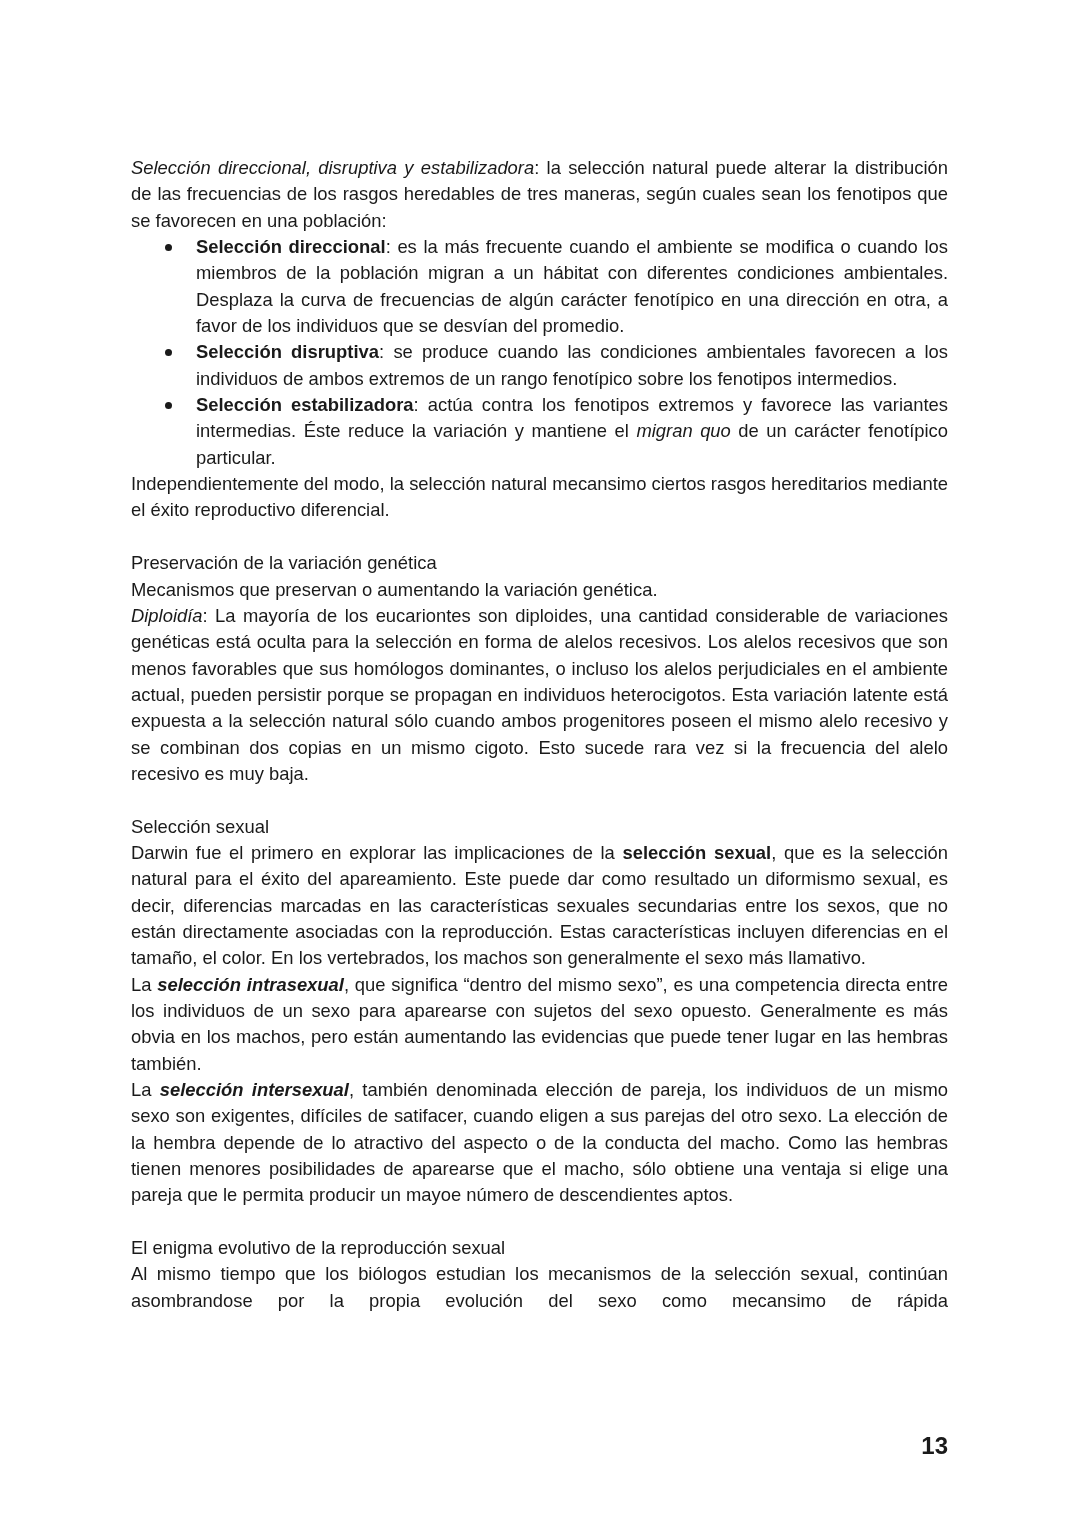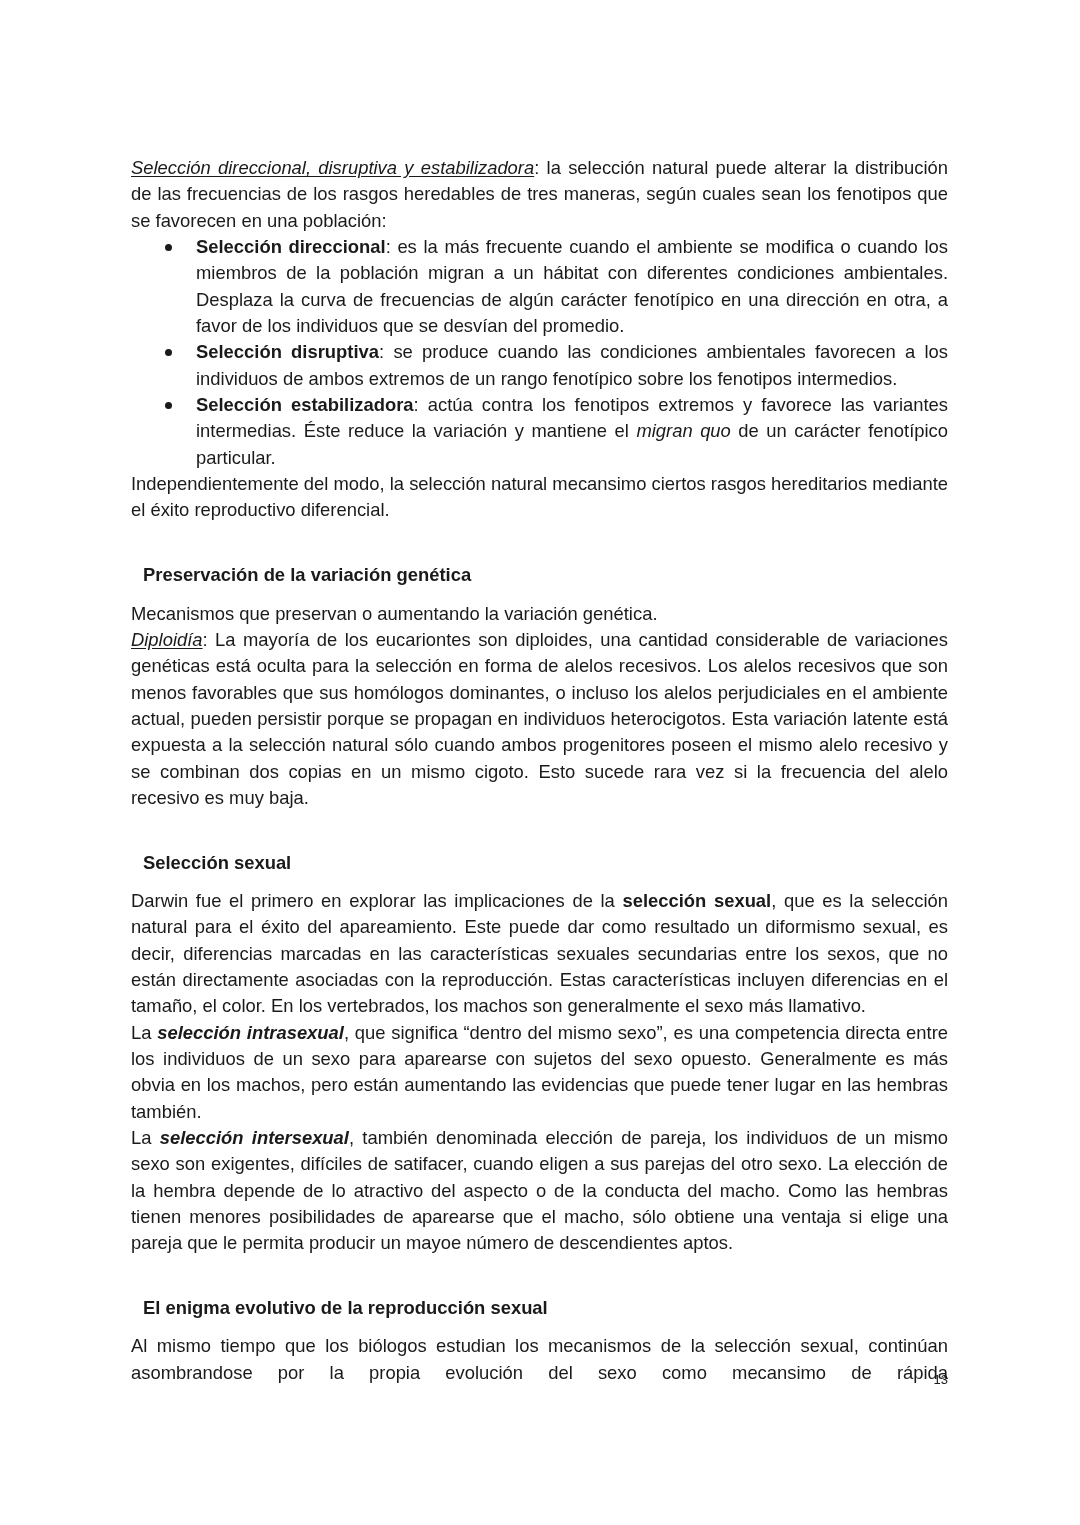--- a/index.html
+++ b/index.html
@@ -23,21 +23,20 @@
       font-size: 18.4px;
       line-height: 26.35px;
     }
     p {
       margin: 0;
       text-align: justify;
       text-align-last: left;
     }
     .u-it {
       font-style: italic;
-      text-decoration: underline;
       text-underline-offset: 2px;
     }
     .b { font-weight: bold; }
     .it { font-style: italic; }
     .bi { font-weight: bold; font-style: italic; }
     ul.bullets {
       list-style: none;
       margin: 0;
       padding: 0 0 0 65px;
     }
@@ -49,32 +48,33 @@
     ul.bullets li .dot {
       position: absolute;
       left: -31px;
       top: 10px;
       width: 7px;
       height: 7px;
       border-radius: 50%;
       background: #1a1a1a;
     }
     .heading {
-      font-weight: bold;
-      margin: 12px;
+      font-weight: normal;
+      margin: 0;
     }
     .gap {
       height: 26.35px;
     }
     .page-number {
       position: absolute;
       right: 132px;
-      top: 1372px;
-      font-size: 13px;
+      top: 1432px;
+      font-size: 24px;
       font-family: "Liberation Sans", "DejaVu Sans", sans-serif;
+      font-weight: bold;
     }
   </style>
 </head>
 <body>
 
 <div class="page">
 
   <p><span class="u-it">Selección direccional, disruptiva y estabilizadora</span><span>: la selección natural puede alterar la distribución de las frecuencias de los rasgos heredables de tres maneras, según cuales sean los fenotipos que se favorecen en una población:</span></p>
 
   <ul class="bullets">

